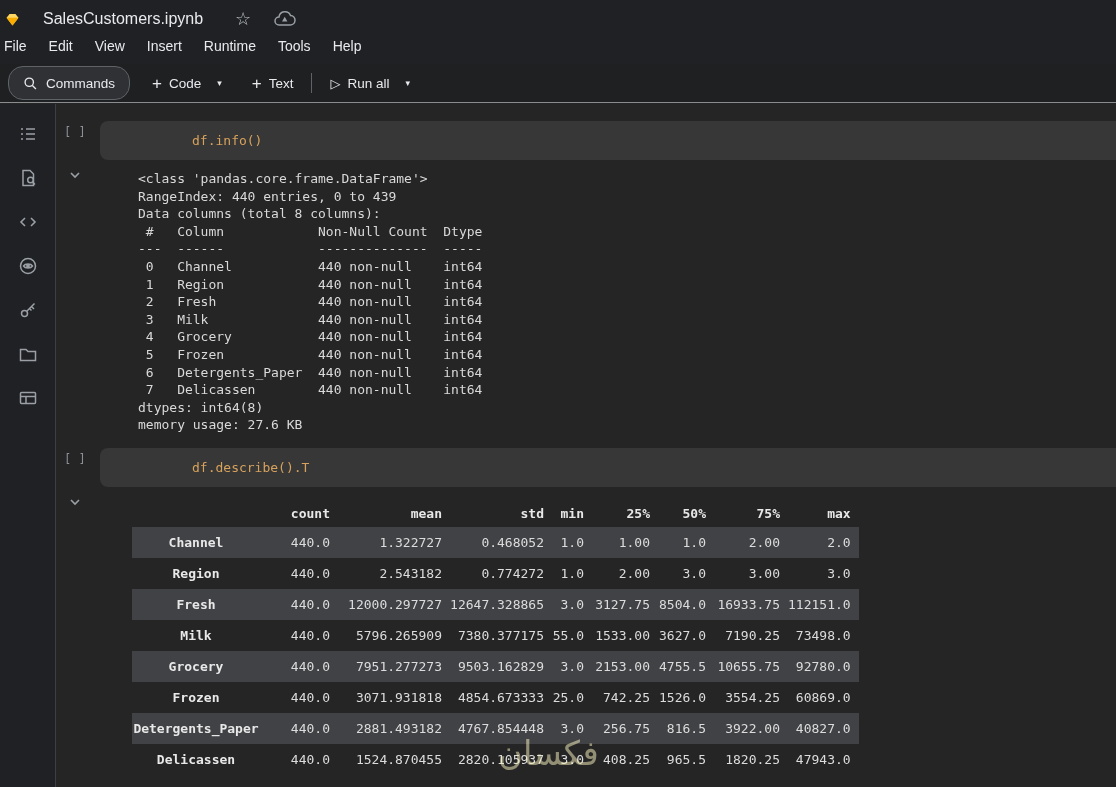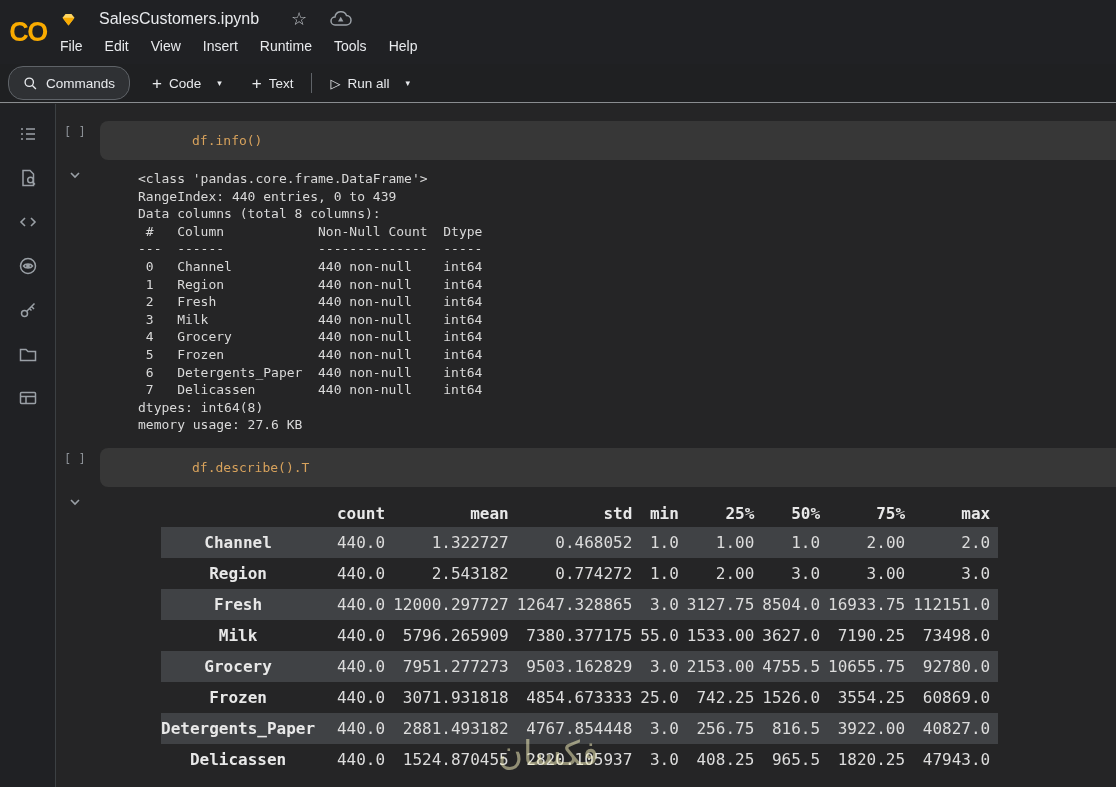--- a/index.html
+++ b/index.html
@@ -46,37 +46,36 @@
                 border-radius:8px 0 0 8px; display:flex; align-items:center; padding-left:48px; cursor:text; }
   .c1 { top:121px; } .c2 { top:448px; }
   .code { font:13px "DejaVu Sans Mono", monospace; color:#d7a25c;margin-left:44px; }
   .chev { position:absolute; left:68px; cursor:pointer; }
   .v1 { top:168px; } .v2 { top:495px; }
   .output { position:absolute; left:138px; font:13px/17.6px "DejaVu Sans Mono", monospace;
             color:#d9d9d9; white-space:pre; }
   .o1 { top:170px; }
 
   
-  .df { position:absolute; left:161px; top:499px; border-collapse:collapse; table-layout:fixed;
-        font-family:"DejaVu Sans Mono", monospace; font-size:16px; color:#dcdcdc; }
+  .df { position:absolute; left:132px; top:499px; border-collapse:collapse; table-layout:fixed;
+        font-family:"DejaVu Sans Mono", monospace; font-size:13px; color:#dcdcdc; }
   .df th { font-weight:bold; color:#e8e8e8; }
   .df thead tr { height:28px; }
   .df tbody tr { height:31px; }
   .df td, .df thead th { text-align:right; padding-right:8px; }
   .df tbody th { text-align:center; padding-right:4px; }
   .stripe { background:#404245; }
 
   .watermark { position:absolute; left:498px; top:733px; font-size:34px; color:#fef9c3;
                opacity:0.5; font-family:"DejaVu Sans", sans-serif; }
 </style>
 </head>
 <body>
 
 <div class="header">
-  <div class="logo">CO</div>
   <div class="header-main">
     <div class="title-row">
       <span class="icon-btn">
         <svg width="17" height="17" viewBox="0 0 20 20">
             <path d="M3 8l3.5-4.5h7L17 8l-7 9z" fill="#fdd663"></path>
             <path d="M3 8h14l-7 9z" fill="#f9ab00"></path>
           </svg>
       </span>
       <span class="nb-title">SalesCustomers.ipynb</span>
       <span class="star">☆</span>

